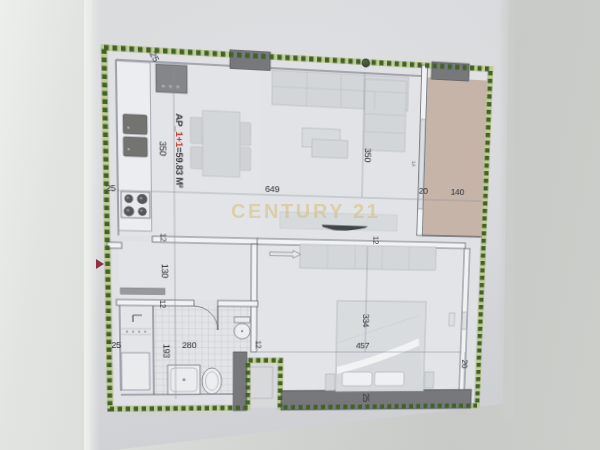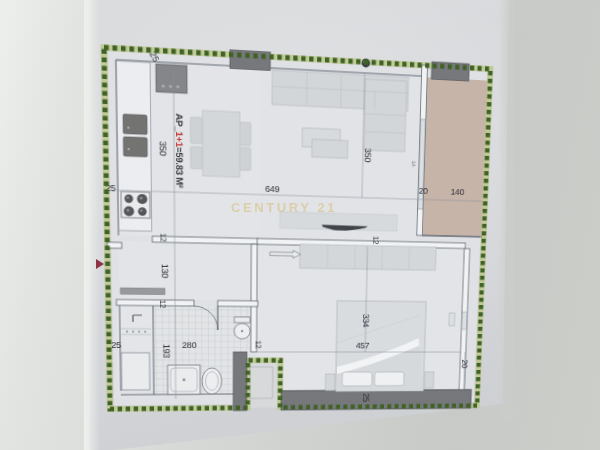--- a/index.html
+++ b/index.html
@@ -1,19 +1,19 @@
 <!DOCTYPE html>
 <html><head><meta charset="utf-8"><style>
 html,body{margin:0;padding:0;width:600px;height:450px;overflow:hidden;background:#d8dad7;}
 #scene{position:absolute;inset:0;width:600px;height:450px;}
 #bg{position:absolute;inset:0;background:linear-gradient(100deg,#ecefeb 0%,#e2e4e1 12%,#d0d2cf 55%,#c7cac6 78%,#cbcec9 100%);}
 #paper{position:absolute;inset:0;clip-path:polygon(92px 0px,509px 0px,503px 404px,96px 452px,90px 452px,92px 0px);background:linear-gradient(168deg,#dadcde 0%,#d7d9dc 40%,#d1d3d7 75%,#cbced1 100%);}
 #paper2{position:absolute;inset:0;clip-path:polygon(92px 0px,509px 0px,503px 404px,96px 452px,90px 452px,92px 0px);background:radial-gradient(ellipse 420px 300px at 300px 170px,rgba(238,240,242,0.38),rgba(238,240,242,0) 70%);}
 #plan{position:absolute;left:0;top:0;width:390px;height:362px;transform-origin:0 0;transform:matrix3d(1.085196,0.068375,0,0.000192,0.033557,1.061763,0,0.000154,0,0,1,0,104,47.5,0,1);filter:blur(0.4px);}
-#wm{position:absolute;left:231px;top:200px;filter:blur(0.5px);width:220px;font-family:"Liberation Sans",sans-serif;font-weight:bold;font-size:13px;letter-spacing:2.6px;color:rgba(208,178,80,0.40);}
+#wm{position:absolute;left:231px;top:200px;filter:blur(0.5px);width:220px;font-family:"Liberation Sans",sans-serif;font-weight:bold;font-size:20px;letter-spacing:2.6px;color:rgba(208,178,80,0.40);}
 #redarrow{position:absolute;left:96px;top:259px;width:0;height:0;border-top:5px solid transparent;border-bottom:5px solid transparent;border-left:8px solid #8e3342;}
 </style></head><body>
 <div id="scene">
 
 <div id="bg"></div>
 
 <div id="paper"></div>
 <div id="paper2"></div>
 
 <div style="position:absolute;left:84px;top:0;width:16px;height:450px;background:linear-gradient(to right,rgba(236,239,235,1) 10%,rgba(236,239,235,0));"></div>

